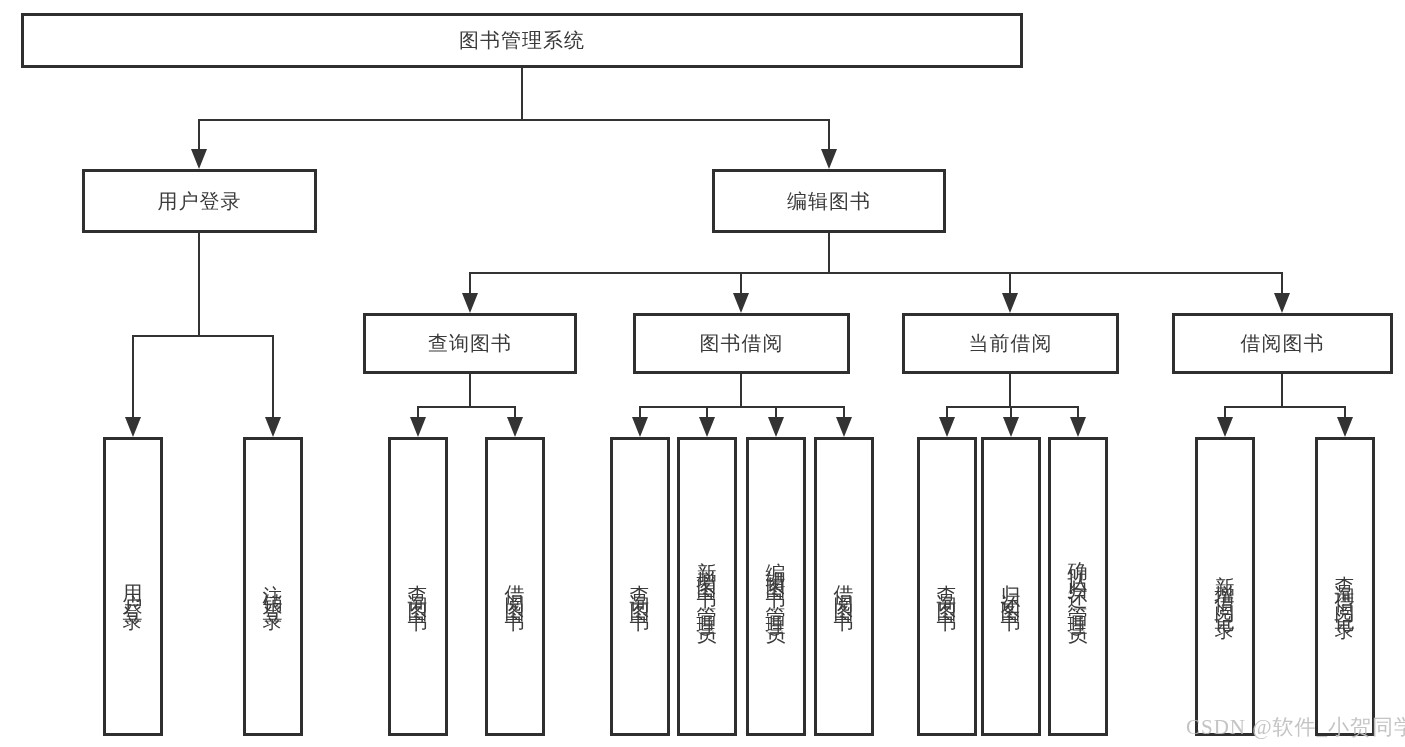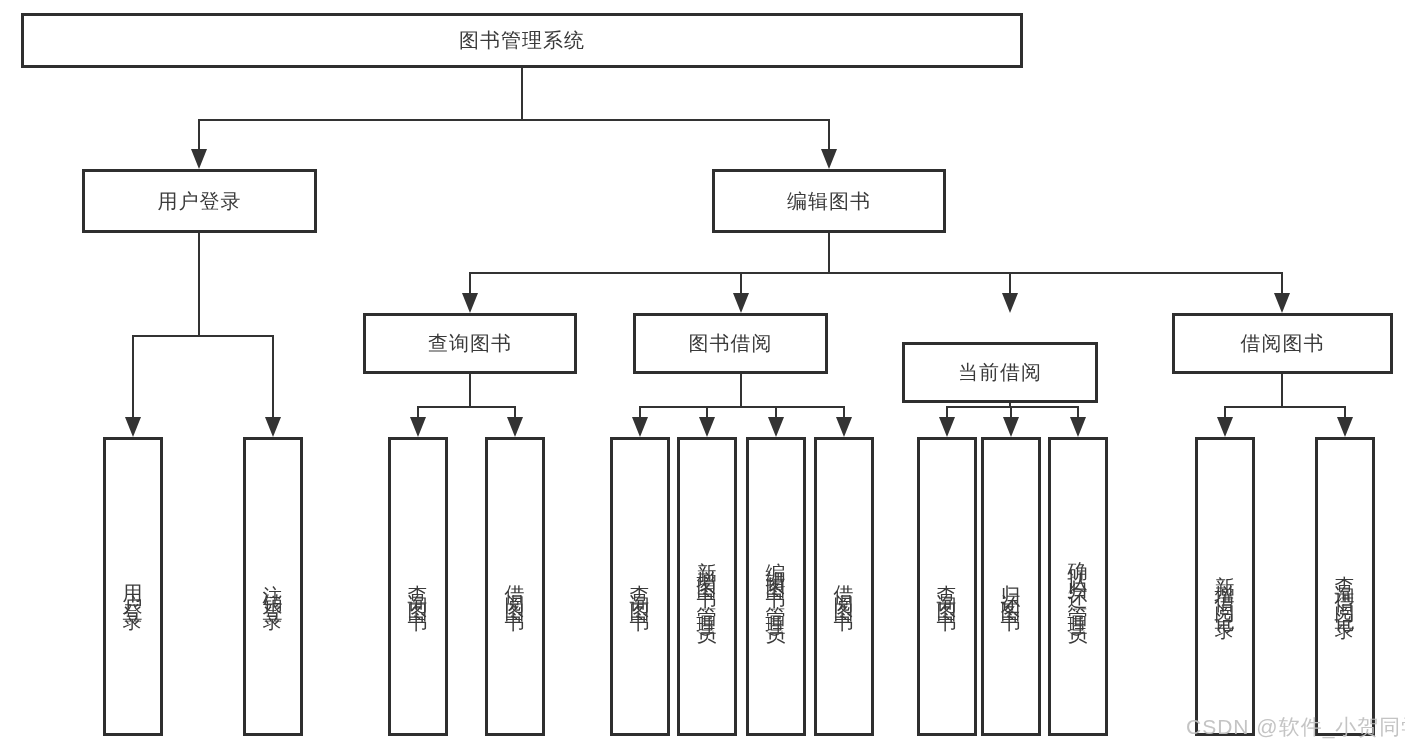--- a/index.html
+++ b/index.html
@@ -1,21 +1,21 @@
 <!DOCTYPE html>
 <html><head>
 <meta charset="utf-8">
 <style>
   html, body { margin: 0; padding: 0; background: #ffffff; }
   #canvas {
     position: relative;
     width: 1405px;
     height: 747px;
     background: #ffffff;
-    font-family: Liberation Sans, sans-serif;
+    font-family: Liberation Serif, serif;
     overflow: hidden;
   }
   .box {
     position: absolute;
     background: #ffffff;
     border: 3px solid #2f2f2f;
     box-sizing: border-box;
     display: flex;
     align-items: center;
     justify-content: center;
@@ -91,24 +91,24 @@
   <div class="vline" style="left:740px; top:272px; height:23px;"></div>
   <div class="arrow" style="left:733px; top:293px;"></div>
   <div class="vline" style="left:1009px; top:272px; height:23px;"></div>
   <div class="arrow" style="left:1002px; top:293px;"></div>
   <div class="vline" style="left:1281px; top:272px; height:23px;"></div>
   <div class="arrow" style="left:1274px; top:293px;"></div>
 
   <div class="box" style="left:363px; top:313px; width:214px; height:61px;">
     <span>查询图书</span>
   </div>
-  <div class="box" style="left:633px; top:313px; width:195px; height:61px;">
+  <div class="box" style="left:633px; top:313px; width:217px; height:61px;">
     <span>图书借阅</span>
   </div>
-  <div class="box" style="left:902px; top:313px; width:196px; height:61px;margin-top:29px;">
+  <div class="box" style="left:902px; top:313px; width:217px; height:61px;">
     <span>当前借阅</span>
   </div>
   <div class="box" style="left:1172px; top:313px; width:221px; height:61px;">
     <span>借阅图书</span>
   </div>
 
   <div class="vline" style="left:469px; top:374px; height:34px;"></div>
   <div class="hline" style="left:417px; top:406px; width:99px;"></div>
   <div class="vline" style="left:417px; top:406px; height:13px;"></div>
   <div class="arrow" style="left:410px; top:417px;"></div>

